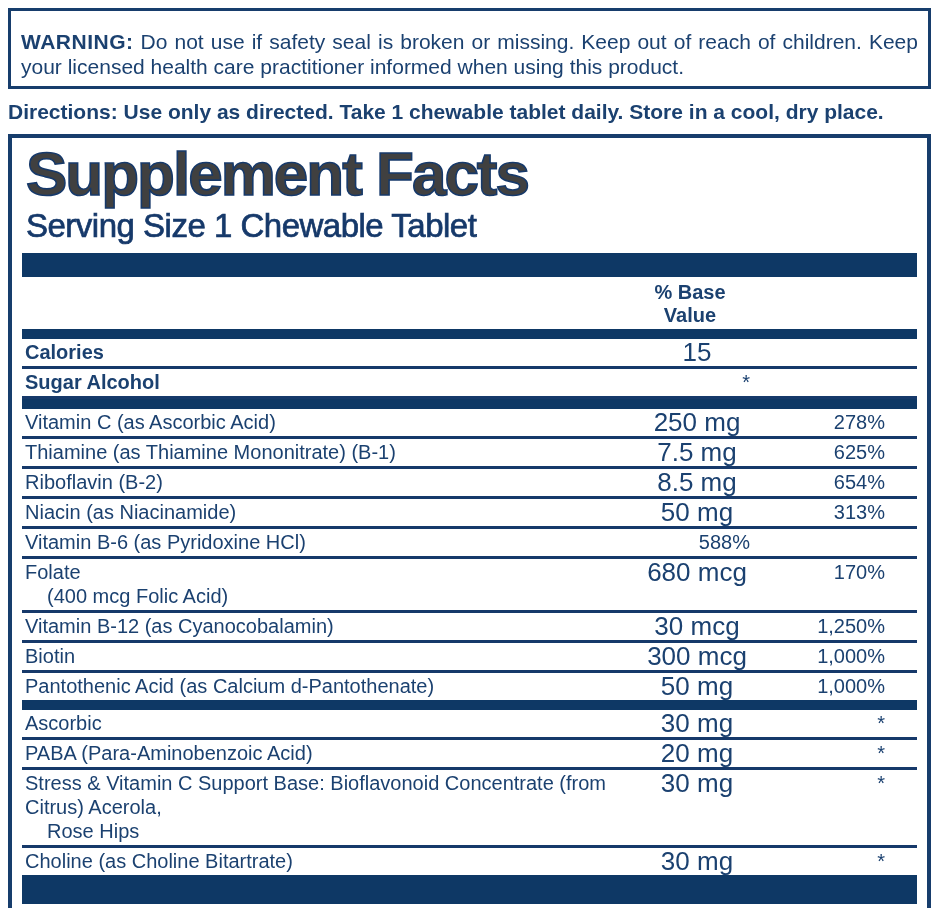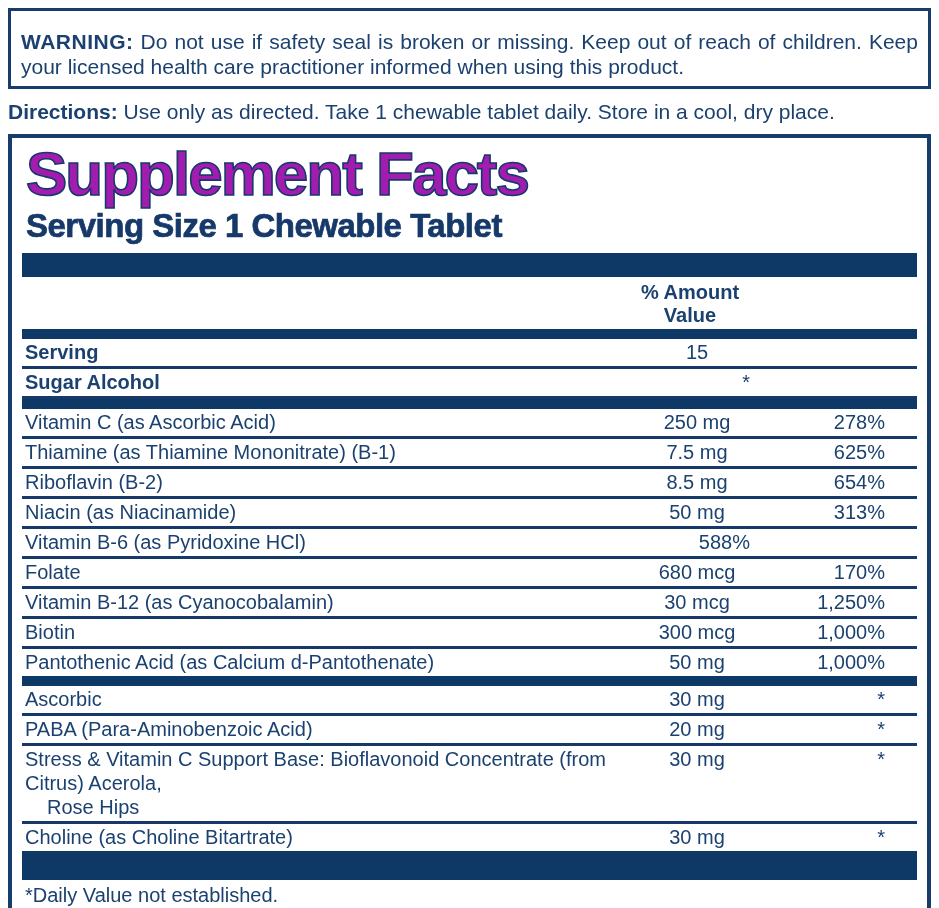--- a/index.html
+++ b/index.html
@@ -21,41 +21,42 @@
     line-height: 25px;
     text-align: justify;
   }
   .warning-box b { letter-spacing: 0.5px; }
 
   
   .directions {
     margin: 11px 8px 10px 8px;
     font-size: 21px;
     line-height: 24px;
+    font-weight: bold;
   }
 
   
   .facts-box {
     margin: 0 8px;
     border: 4px solid #173d6c;
     padding: 4px 10px 6px 10px;
   }
   .sf-title {
     font-size: 62px;
     line-height: 64px;
     font-weight: bold;
     letter-spacing: -2px;
-    color: #a21caf;
+    color: #404040;
     -webkit-text-stroke: 1.6px #16396a;
     padding-left: 4px;
   }
   .sf-serving {
     font-size: 33px;
     line-height: 40px;
-    font-weight: bold;
+    font-weight: normal;
     letter-spacing: -0.5px;
     color: #16396a;
     -webkit-text-stroke: 0.7px #16396a;
     padding-left: 4px;
     margin-bottom: 7px;
   }
   .bar { background: #0e3865; width: 100%; }
   .bar.thick  { height: 24px; }
   .bar.thin   { height: 10px; }
   .bar.final  { height: 29px; }
@@ -85,21 +86,21 @@
   }
   .row.last { border-bottom: none; }
   .row .label {
     font-size: 20px;
     line-height: 24px;
     padding-left: 3px;
   }
   .row .label .line2 { padding-left: 22px; }
   .row.bold .label { font-weight: bold; }
   .row .amount {
-    font-size: 20px;
+    font-size: 26px;
     line-height: 24px;
     text-align: center;
   }
   .row .daily {
     font-size: 20px;
     line-height: 24px;
     text-align: right;
     padding-right: 32px;
   }
   .footnote {
@@ -125,31 +126,31 @@
 
   <div class="facts-box">
     <div class="sf-title">Supplement Facts</div>
     <div class="sf-serving">Serving Size 1 Chewable Tablet</div>
 
     <div class="bar thick"></div>
 
     <div class="hdr-row">
       <div></div>
       <div class="hdr-cell daily">
-        <div>% Amount</div>
+        <div>% Base</div>
         <div>Value</div>
       </div>
     </div>
 
     <div class="bar thin"></div>
 
     <div class="rows">
         <div class="row bold">
           <div class="label">
-            <div>Serving</div>
+            <div>Calories</div>
           </div>
           <div class="amount">15</div>
           <div class="daily"></div>
         </div>
         <div class="row bold">
           <div class="label">
             <div>Sugar Alcohol</div>
           </div>
           <div class="daily">*</div>
         </div>
@@ -188,20 +189,21 @@
         </div>
         <div class="row">
           <div class="label">
             <div>Vitamin B-6 (as Pyridoxine HCl)</div>
           </div>
           <div class="daily">588%</div>
         </div>
         <div class="row">
           <div class="label">
             <div>Folate</div>
+            <div class="line2">(400 mcg Folic Acid)</div>
           </div>
           <div class="amount">680 mcg</div>
           <div class="daily">170%</div>
         </div>
         <div class="row">
           <div class="label">
             <div>Vitamin B-12 (as Cyanocobalamin)</div>
           </div>
           <div class="amount">30 mcg</div>
           <div class="daily">1,250%</div>

